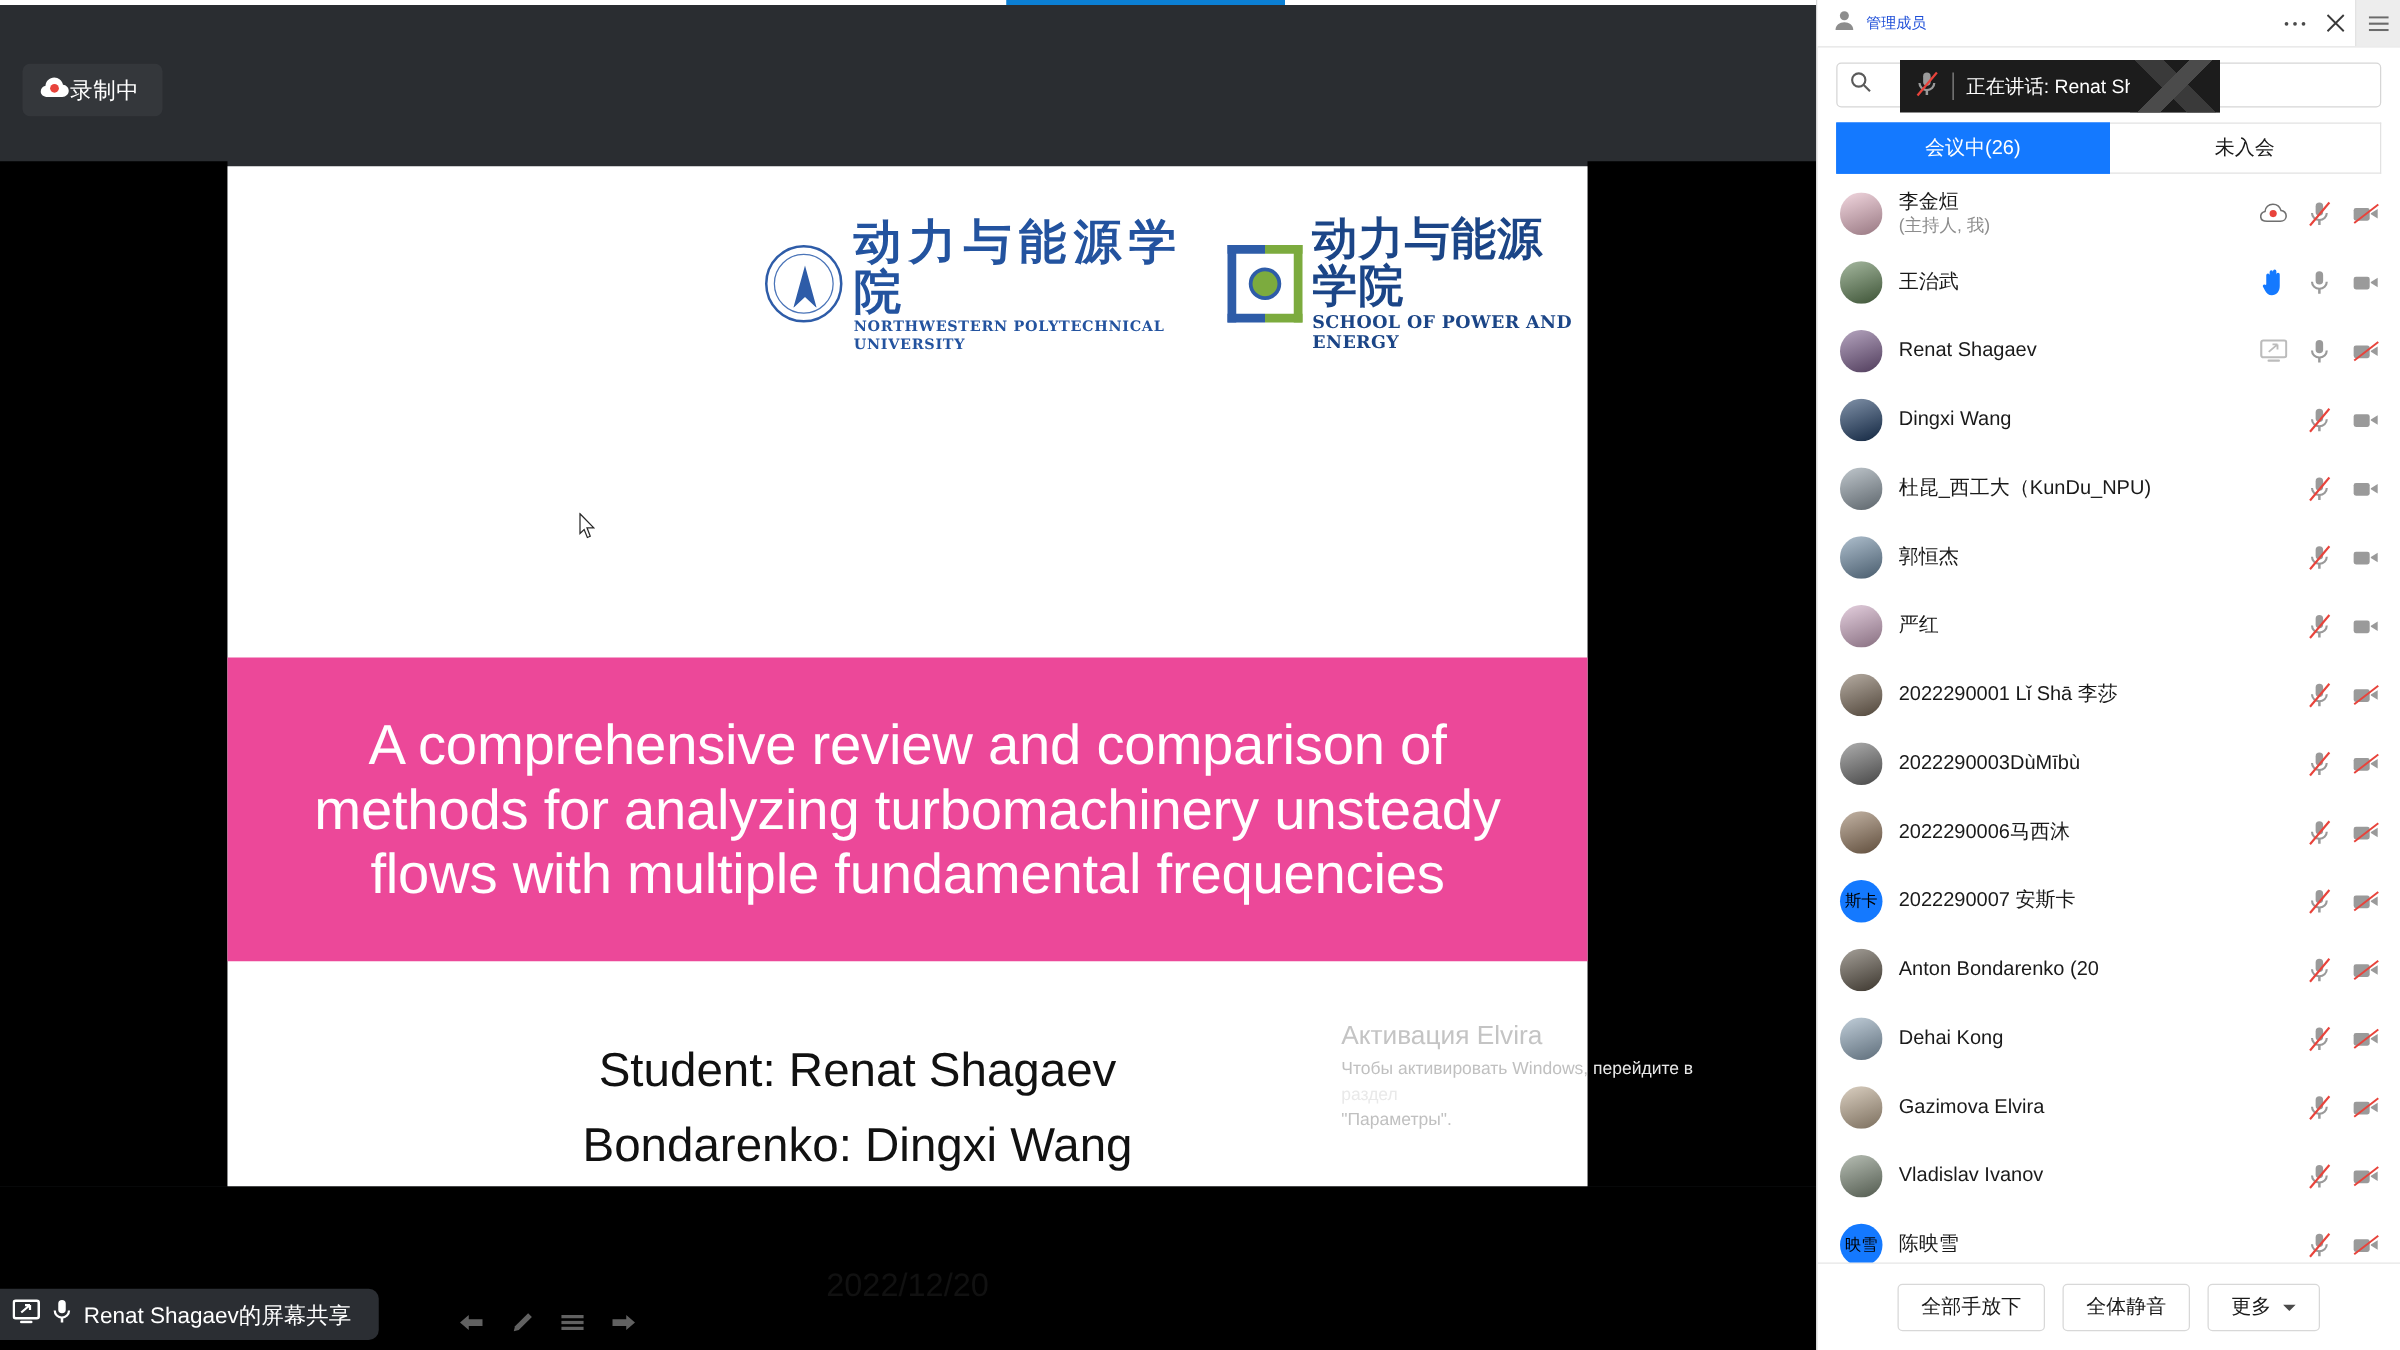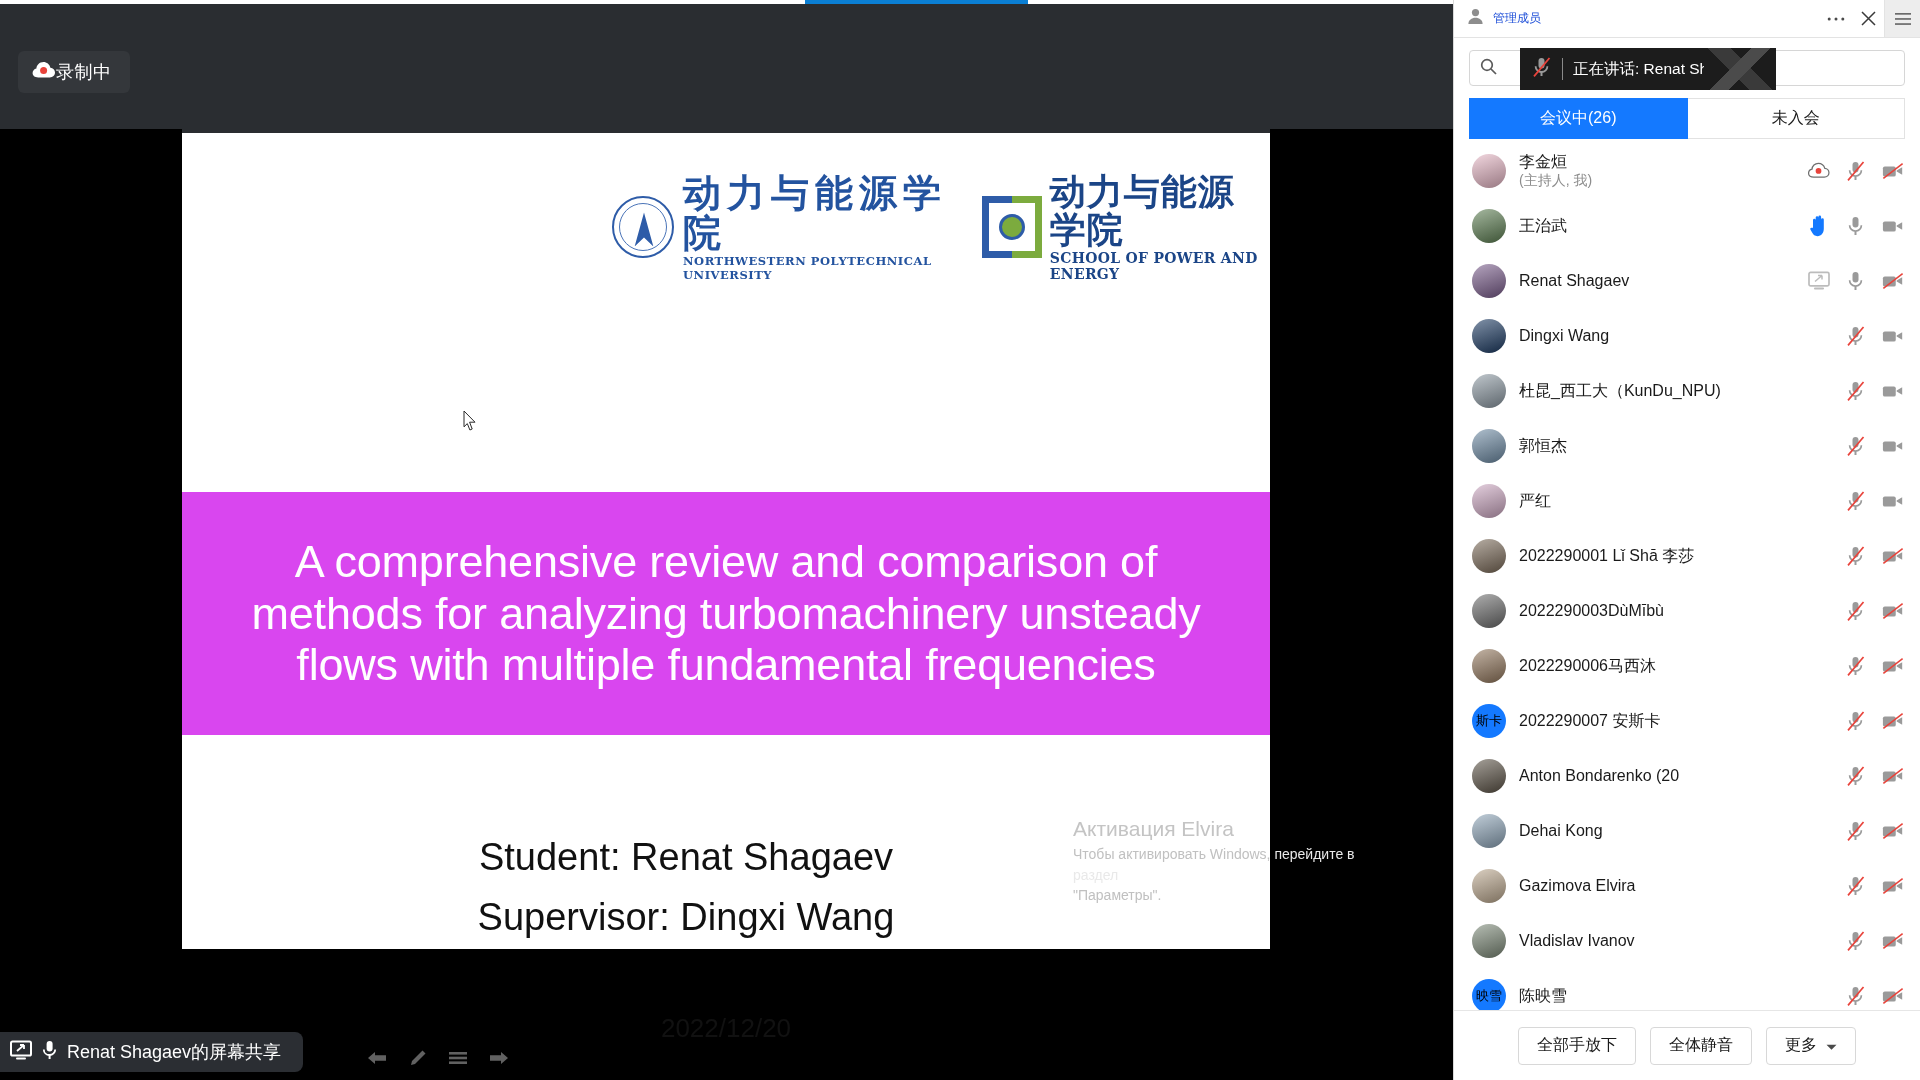--- a/index.html
+++ b/index.html
@@ -109,22 +109,22 @@
     color: #1b4587; font-size: 36px; font-weight: 700; letter-spacing: 1px;
     line-height: 1.05;
     font-family: "DejaVu Serif", "Liberation Serif", serif;
   }
   .logo-spe-en {
     color: #1b4587; font-size: 14px; font-weight: 700; letter-spacing: .3px;
     font-family: "DejaVu Serif", "Liberation Serif", serif;
   }
 
   .slide-title-band {
-    position: absolute; left: 0; top: 359px; width: 1088px; height: 243px;
-    background: #d946ef;
+    position: absolute; left: 0; top: 393px; width: 1088px; height: 243px;
+    background: #ec4899;
     display: flex; align-items: center; justify-content: center;
   }
   .slide-title {
     color: #ffffff; font-size: 45px; line-height: 1.15;
     text-align: center; font-weight: 400;
     width: 1045px; letter-spacing: -0.2px;
   }
 
   .slide-body {
     position: absolute; left: 0; top: 620px; width: 1088px; height: 196px;
@@ -323,21 +323,21 @@
           </div>
         </div>
       </div>
 
       <div class="slide-title-band">
         <div class="slide-title">A comprehensive review and comparison of methods for analyzing turbomachinery unsteady flows with multiple fundamental frequencies</div>
       </div>
 
       <div class="slide-body">
         <div class="slide-person s1">Student: Renat Shagaev</div>
-        <div class="slide-person s2">Supervisor: Dingxi Wang</div>
+        <div class="slide-person s2">Bondarenko: Dingxi Wang</div>
         <div class="slide-date">2022/12/20</div>
       </div>
 
       <div class="ppt-tools">
         <span>
           <svg width="20" height="16" viewBox="0 0 20 16">
               <path d="M8 2 1 8l7 6v-3.3h11V5.3H8z" fill="#d8d8d8"></path>
             </svg>
         </span>
         <span>

